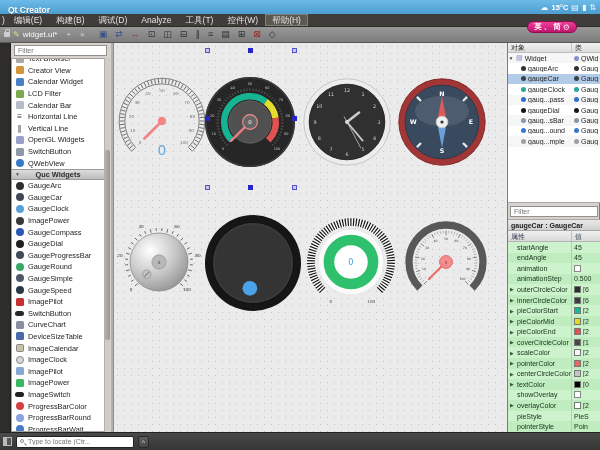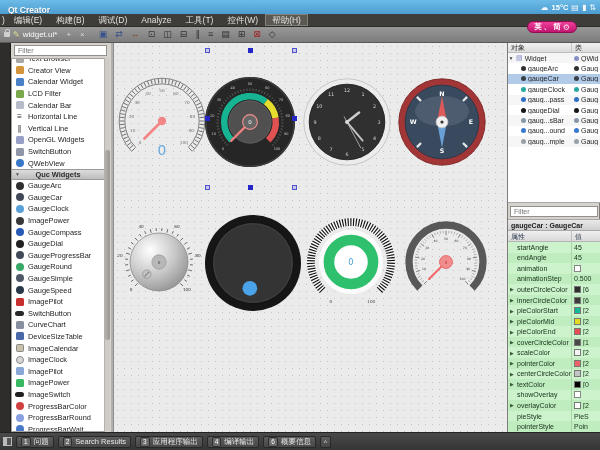--- a/index.html
+++ b/index.html
@@ -1006,38 +1006,20 @@
             <div class="pv">
               <span>Poin</span>
             </div>
           </div>
         </div>
     </div>
   </div>
 
   <div id="statusbar">
     <div id="paneicon"></div>
-    <div id="outbtns" style="display:flex">
-        <div class="obtn">
-          <span class="num">1</span>
-          <span>问题</span>
-        </div>
-        <div class="obtn">
-          <span class="num">2</span>
-          <span>Search Results</span>
-        </div>
-        <div class="obtn">
-          <span class="num">3</span>
-          <span>应用程序输出</span>
-        </div>
-        <div class="obtn">
-          <span class="num">4</span>
-          <span>编译输出</span>
-        </div>
-        <div class="obtn">
-          <span class="num">6</span>
-          <span>概要信息</span>
-        </div>
-      </div>
+    <div id="locwrap">
+      <div id="mag"></div>
+      <input id="locator" placeholder="Type to locate (Ctr..." style="">
+    </div>
     <div id="expbtn">^</div>
   </div>
 
 </div>
 
 </body></html>

